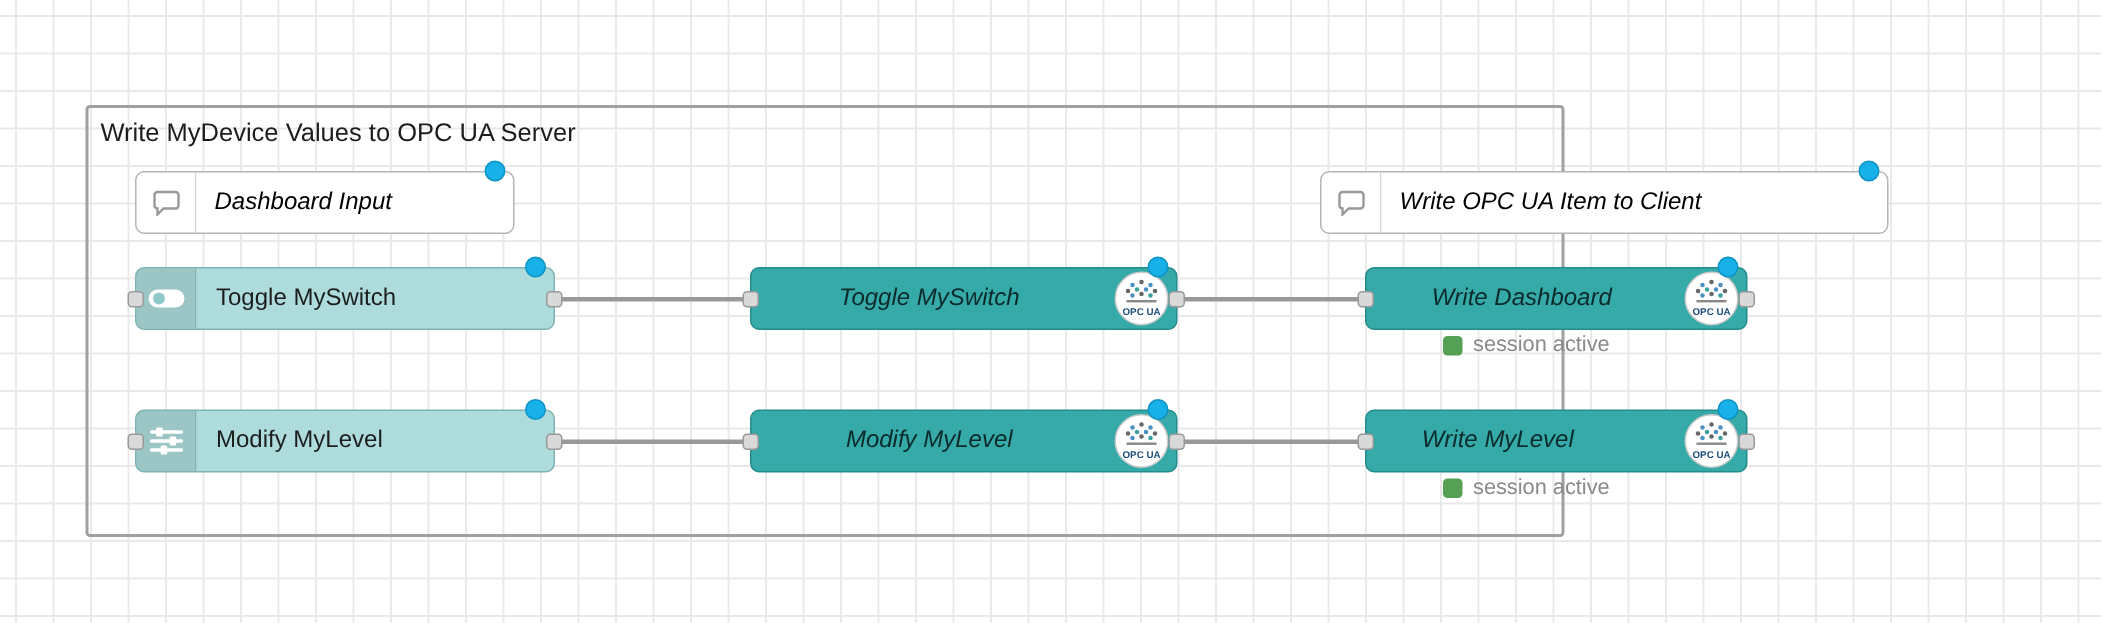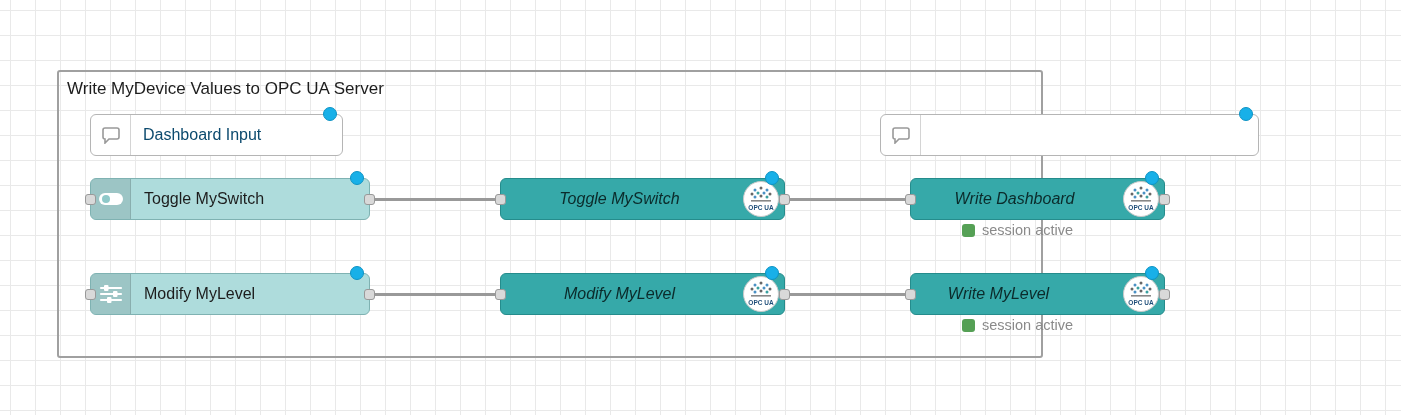--- a/index.html
+++ b/index.html
@@ -71,21 +71,21 @@
   }
 
   .node-label {
     flex: 1;
     display: flex;
     align-items: center;
     font-size: 16px;
     white-space: nowrap;
     overflow: hidden;
   }
-  .comment .node-label { color: #0c4a6e; padding-left: 12px; }
+  .comment .node-label { font-style: italic; color: #000000; padding-left: 12px; }
   .light .node-label { color: #1d1d1d; padding-left: 13px; }
   .teal .node-label { font-style: italic; color: #0b2b2b; justify-content: center; }
 
   .badge-area {
     flex: 0 0 46px;
     display: flex;
     align-items: center;
     justify-content: center;
   }
 
@@ -160,20 +160,21 @@
     <span class="dot"></span>
   </div>
 
 
   <div class="flow-node comment" style="left:880px; top:114px; width:379px;">
     <span class="icon-area">
       <svg width="20" height="18" viewBox="0 0 20 18">
         <path d="M4 2 h12 a2 2 0 0 1 2 2 v7 a2 2 0 0 1 -2 2 h-8 l-4 4 v-4 h0 a2 2 0 0 1 -2 -2 v-7 a2 2 0 0 1 2 -2 z" fill="none" stroke="#999" stroke-width="1.6"></path>
       </svg>
     </span>
+    <span class="node-label">Write OPC UA Item to Client</span>
     <span class="dot"></span>
   </div>
 
   <div class="flow-node light" style="left:90px; top:178px; width:280px;">
     <span class="icon-area">
       <svg width="26" height="26" viewBox="0 0 26 26">
         <rect x="1" y="7" width="24" height="12" rx="6" fill="#ffffff"></rect>
         <circle cx="8" cy="13" r="4" fill="#8fc9c9"></circle>
       </svg>
     </span>

